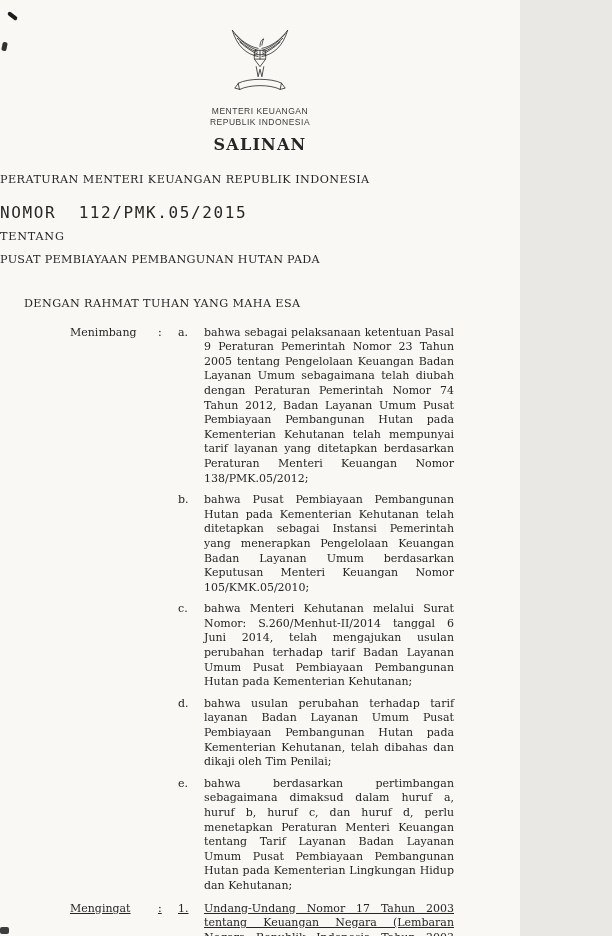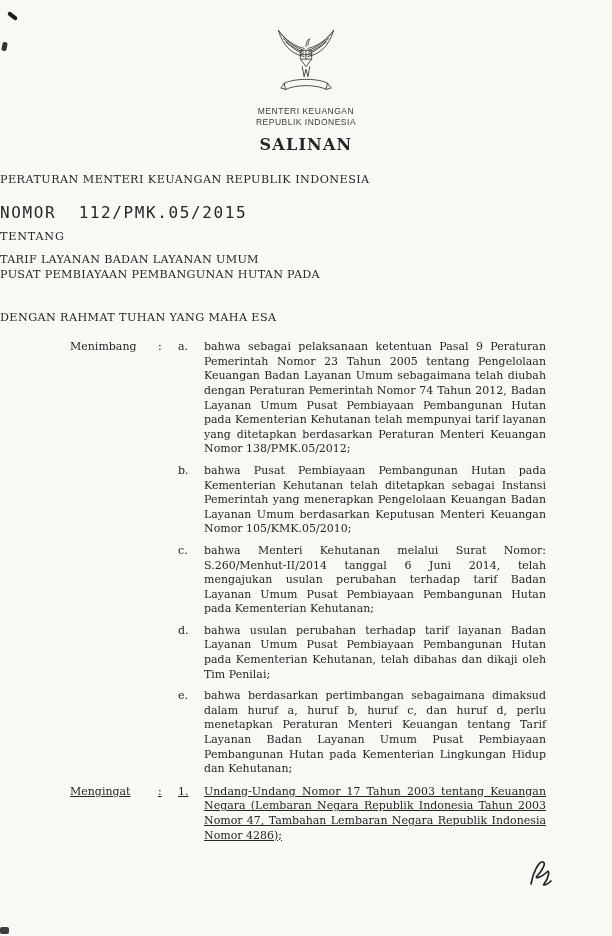--- a/index.html
+++ b/index.html
@@ -1,19 +1,19 @@
 <!DOCTYPE html>
 <html><head>
 <meta charset="utf-8">
 <style>
   * { margin:0; padding:0; box-sizing:border-box; }
   html,body { width:612px; height:936px; }
   body { background:#e9e8e4; font-family:"DejaVu Serif", serif; }
   .page {
-    position:relative; width:612px; height:936px; overflow:hidden;
+    position:relative; width:520px; height:936px; overflow:hidden;
     background:#f9f8f4; color:#262626;
   }
   
   .artifact { position:absolute; background:#1c1c1c; border-radius:2px; }
   .art-1 { top:14px; left:7px; width:11px; height:4px; transform:rotate(38deg); }
   .art-2 { top:42px; left:2px; width:5px; height:9px; transform:rotate(12deg); opacity:.9; }
   .art-3 { bottom:2px; left:0; width:9px; height:7px; opacity:.85; }
 
   .doc-header { text-align:center; padding-top:20px; }
   .emblem { display:inline-block; line-height:0; }
@@ -24,21 +24,21 @@
   .salinan { font-weight:bold; font-size:16px; letter-spacing:1.2px; margin-top:7px; }
 
   .title-block { text-align:left; }
   .doc-title  { margin-top:19px; font-size:11.2px; letter-spacing:.45px; }
   .doc-nomor  {
     margin-top:17px; font-family:"DejaVu Sans Mono", monospace;
     font-size:16px; letter-spacing:1.6px; white-space:pre;
   }
   .doc-tentang { margin-top:8px; font-size:11.2px; letter-spacing:.8px; }
   .doc-subject { margin-top:10px; font-size:11.2px; line-height:14.6px; letter-spacing:.3px; }
-  .rahmat  { margin-top:29px; font-size:11.2px; letter-spacing:.4px; }
+  .rahmat  { margin-top:29px; font-size:11.2px; letter-spacing:.4px;padding-left:24px; }
   .menteri { margin-top:14px; font-size:11.2px; letter-spacing:.4px; }
 
   .clauses { margin-top:16px; padding:0 66px 0 70px; font-size:11px; line-height:14.6px; }
   .clause-row { display:grid; grid-template-columns:88px 20px 1fr; align-items:start; }
   .clause-row + .clause-row { margin-top:8px;text-decoration:underline; }
   .clause-label, .clause-colon { line-height:14.6px; }
   .item { display:grid; grid-template-columns:26px 1fr; }
   .item + .item { margin-top:7px; }
   .itext { text-align:justify; }
 
@@ -87,21 +87,20 @@
     <div class="ministry">MENTERI KEUANGAN</div>
     <div class="ministry">REPUBLIK INDONESIA</div>
     <div class="salinan">SALINAN</div>
   </header>
 
   <section class="title-block">
     <div class="doc-title">PERATURAN MENTERI KEUANGAN REPUBLIK INDONESIA</div>
     <div class="doc-nomor">NOMOR  112/PMK.05/2015</div>
     <div class="doc-tentang">TENTANG</div>
     <div class="doc-subject">
-      <div>TARIF LAYANAN BADAN LAYANAN UMUM</div>
       <div>PUSAT PEMBIAYAAN PEMBANGUNAN HUTAN PADA</div>
     </div>
     <div class="rahmat">DENGAN RAHMAT TUHAN YANG MAHA ESA</div>
   </section>
 
   <section class="clauses">
 
     <div class="clause-row">
       <div class="clause-label">Menimbang</div>
       <div class="clause-colon">:</div>

